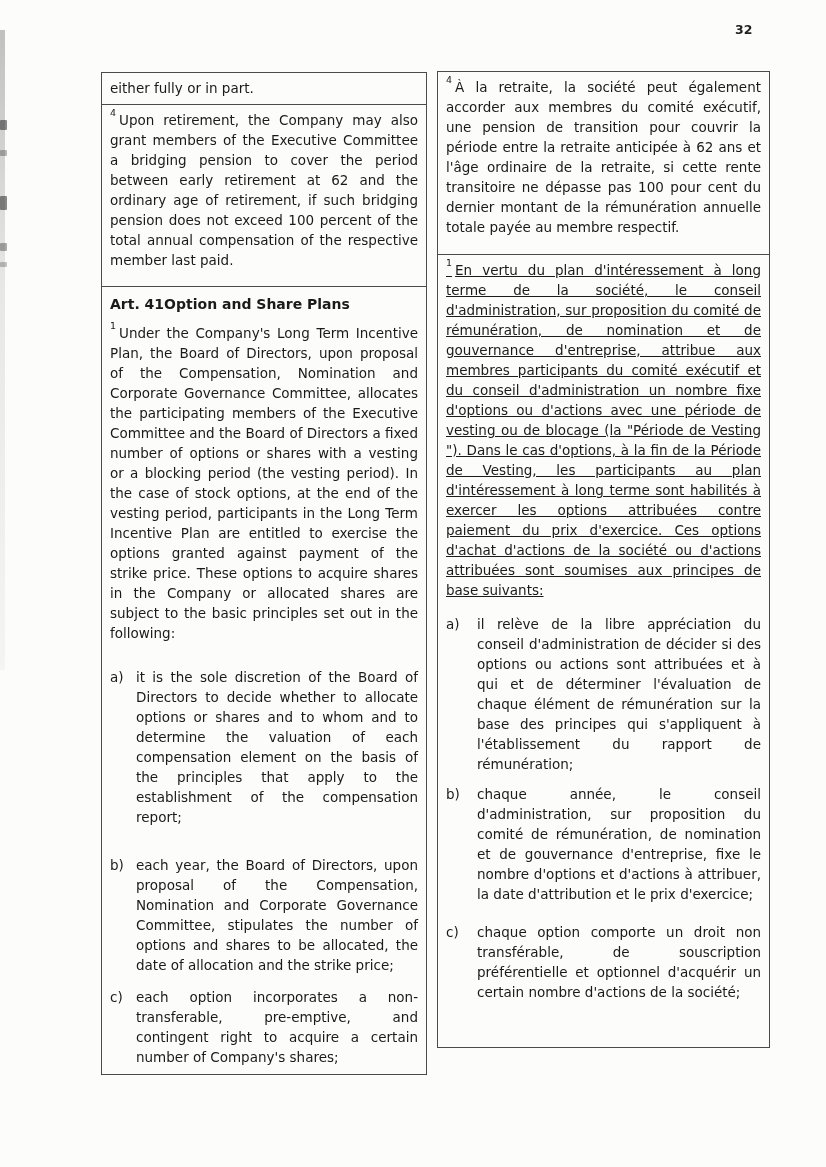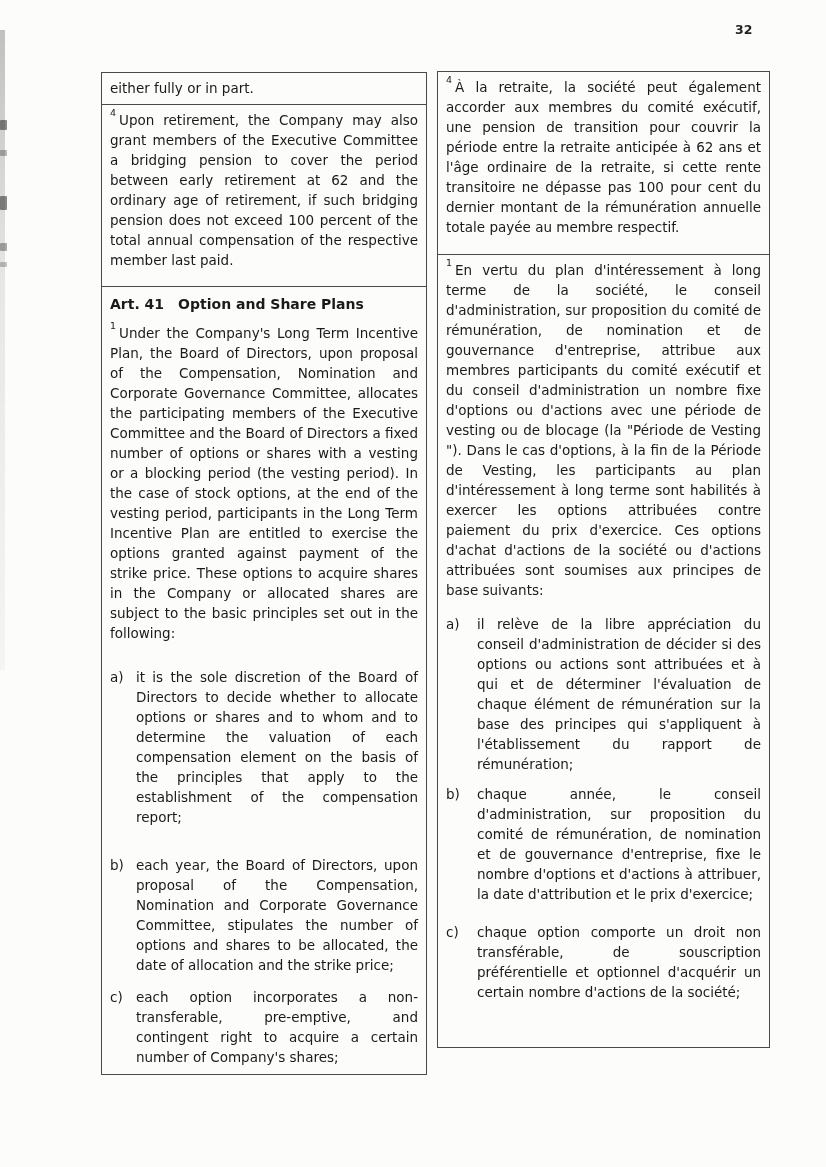--- a/index.html
+++ b/index.html
@@ -70,26 +70,26 @@
     position: relative;
     top: -4px;
     margin-right: 3px;
   }
   .art-heading {
     font-size: 14px;
     font-weight: 700;
     margin: 2px 0 9px 0;
     white-space: nowrap;
   }
-  .art-heading .art-title { margin-left: 14px; }
+  .art-heading .art-title { }
   .col-fr .art-heading .art-title { margin-left: 10px; }
 
   .para { margin: 0; }
   .col-en .para-1 { margin-bottom: 24px; }
-  .col-fr .para-1 { margin-bottom: 14px; }
+  .col-fr .para-1 { margin-bottom: 14px; text-decoration: underline; }
 
   .item { display: flex; }
   .item-label { flex: 0 0 26px; }
   .col-fr .item-label { flex-basis: 31px; }
   .item-text { flex: 1 1 auto; text-align: justify; }
 
   .col-en .item-a { margin-bottom: 28px; }
   .col-en .item-b { margin-bottom: 12px; }
   .col-fr .item-a { margin-bottom: 10px; }
   .col-fr .item-b { margin-bottom: 18px; }

